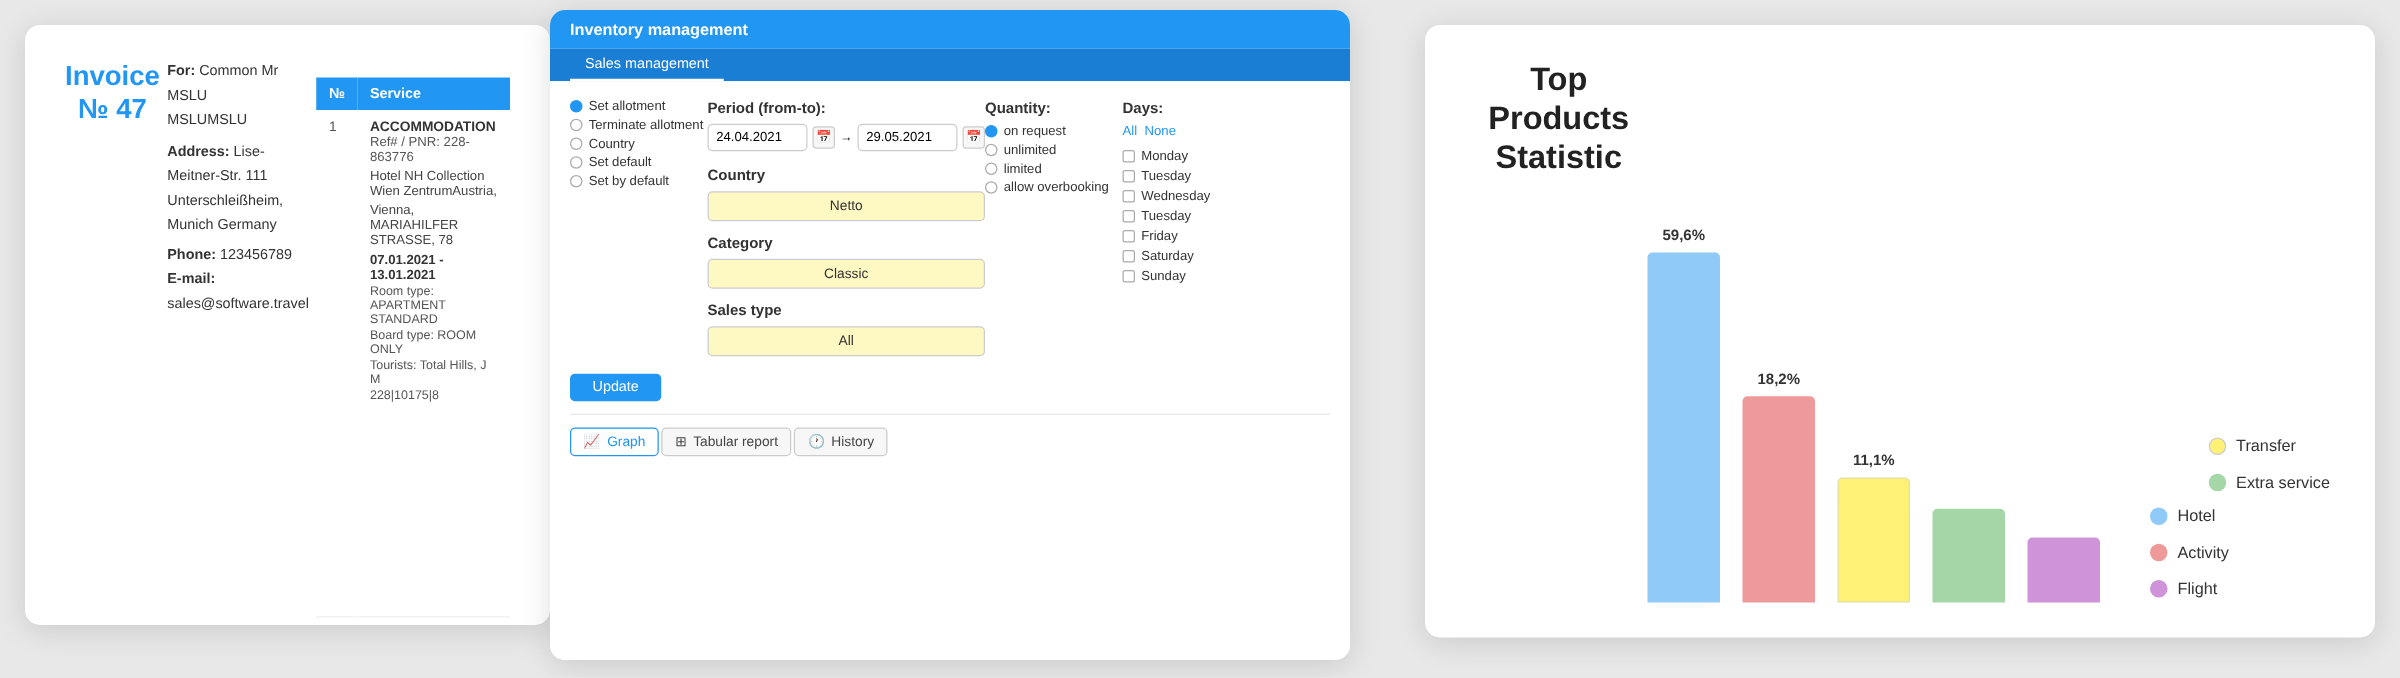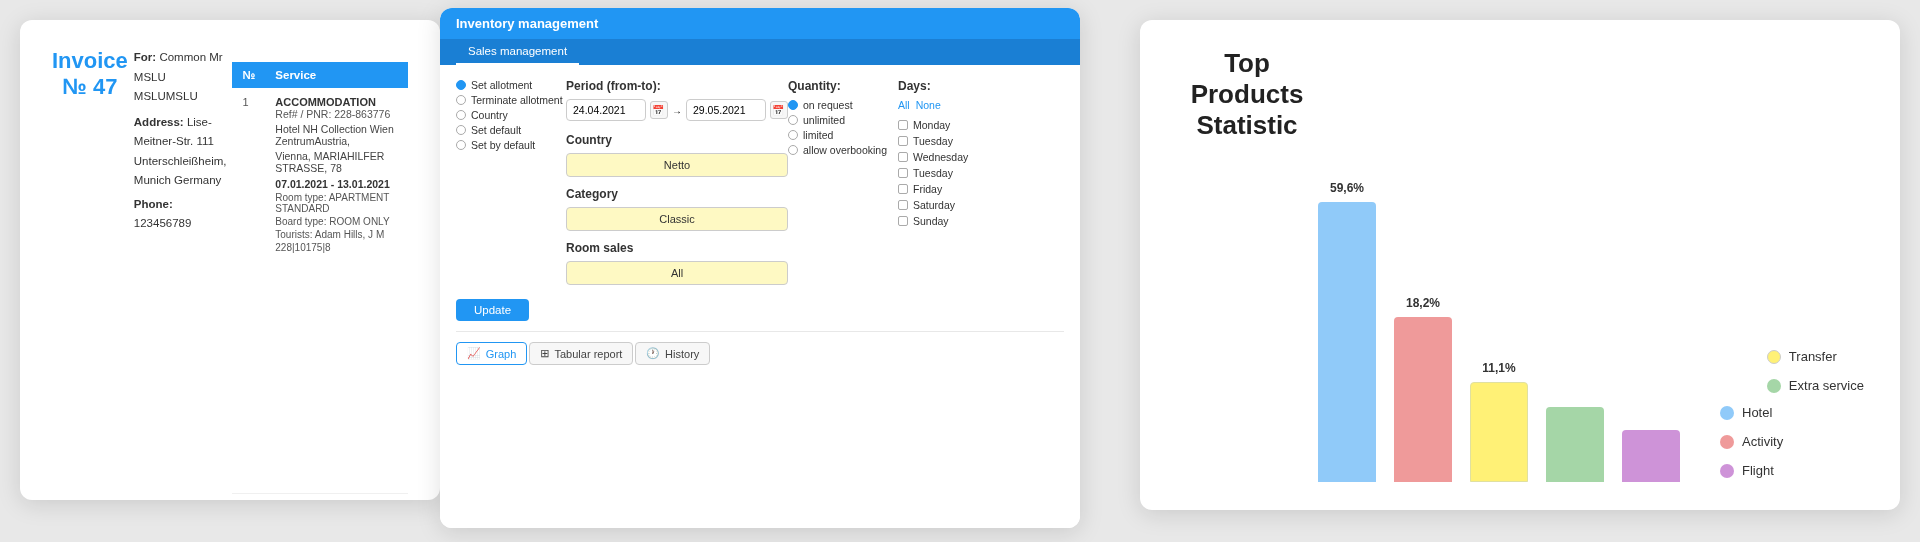--- a/index.html
+++ b/index.html
@@ -319,41 +319,42 @@
 
 <div id="invoice-panel" class="panel">
   <div class="invoice-title">Invoice № 47</div>
 
   <div class="invoice-meta">
     <div><span class="label">For:</span> <span>Common Mr MSLU</span></div>
     <div>MSLUMSLU</div>
     <div style="margin-top:6px"><span class="label">Address:</span> <span>Lise-Meitner-Str. 111</span></div>
     <div>Unterschleißheim, Munich Germany</div>
     <div style="margin-top:4px"><span class="label">Phone:</span> <span>123456789</span></div>
+    <div><span class="label">E-mail:</span> <span>sales@software.travel</span></div>
   </div>
 
   <table class="invoice-table">
     <thead>
       <tr>
         <th>№</th>
         <th>Service</th>
       </tr>
     </thead>
     <tbody>
       <tr>
         <td>1</td>
         <td>
           <div class="service-name">ACCOMMODATION</div>
           <div class="service-ref">Ref# / PNR: 228-863776</div>
           <div class="service-hotel">Hotel NH Collection Wien ZentrumAustria,</div>
           <div class="service-hotel">Vienna, MARIAHILFER STRASSE, 78</div>
           <div class="service-dates">07.01.2021 - 13.01.2021</div>
           <div class="service-room">Room type: APARTMENT STANDARD</div>
           <div class="service-room">Board type: ROOM ONLY</div>
-          <div class="service-tourist">Tourists: Adam Hills, J M</div>
+          <div class="service-tourist">Tourists: Total Hills, J M</div>
           <div class="service-tourist">228|10175|8</div>
         </td>
       </tr>
     </tbody>
   </table>
 
 </div>
 
 <div id="inventory-panel" class="panel">
   <div class="inv-header">Inventory management</div>
@@ -399,21 +400,21 @@
           <input class="date-input" type="text" value="29.05.2021" style="">
           <div class="cal-icon">📅</div>
         </div>
 
         <label style="margin-top:8px">Country</label>
         <input class="inv-input" type="text" value="Netto" style="">
 
         <label style="margin-top:6px">Category</label>
         <input class="inv-input" type="text" value="Classic" style="">
 
-        <label style="margin-top:6px">Room sales</label>
+        <label style="margin-top:6px">Sales type</label>
         <input class="inv-input" type="text" value="All" style="">
       </div>
 
       <div class="inv-form-col">
         <label>Quantity:</label>
         <div class="radio-group">
           <div class="radio-item">
             <span class="radio-dot selected"></span>
             <span>on request</span>
           </div>

